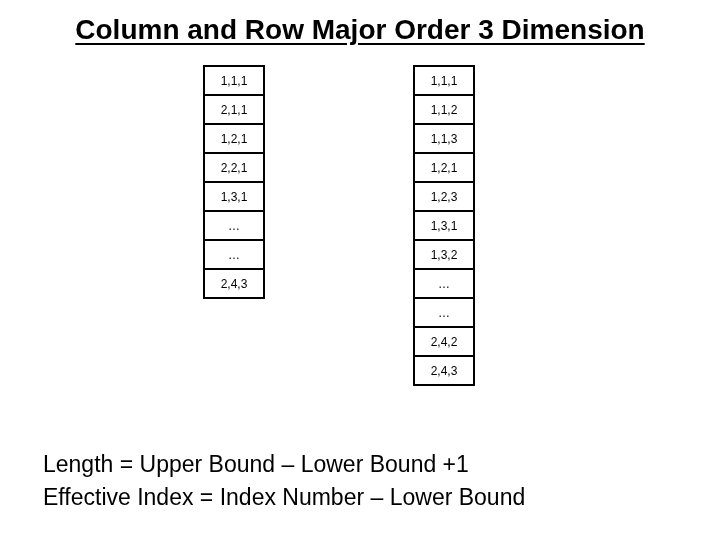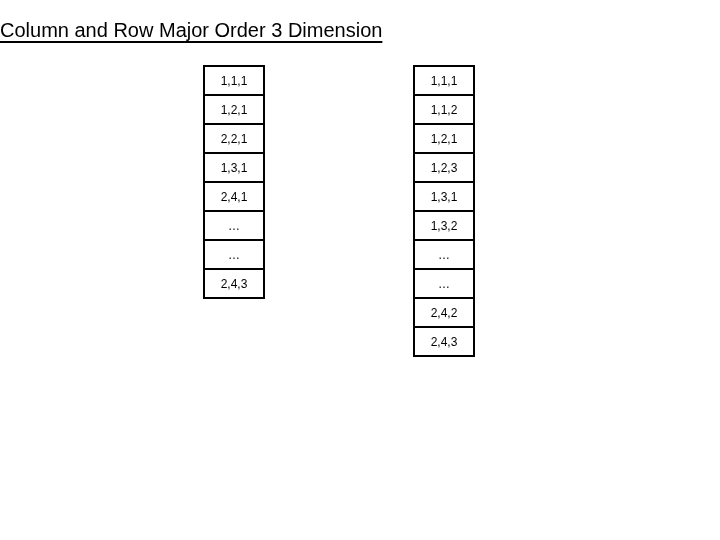--- a/index.html
+++ b/index.html
@@ -14,26 +14,27 @@
     background: #ffffff;
     color: #000000;
     font-family: "Liberation Sans", sans-serif;
     overflow: hidden;
   }
   .title {
     position: absolute;
     top: 12px;
     left: 0;
     width: 100%;
-    text-align: left;
-    font-size: 20px;
+    text-align: center;
+    font-size: 28px;
     line-height: 36px;
     text-decoration: underline;
     text-underline-offset: 4px;
     white-space: nowrap;
+    font-weight: bold;
   }
   .memcol {
     position: absolute;
     top: 65px;
   }
   .memcol.left  { left: 203px; }
   .memcol.right { left: 413px; }
   .cell {
     box-sizing: border-box;
     width: 62px;
@@ -58,36 +59,41 @@
 </style>
 </head>
 <body>
 
 <div class="slide">
 
   <div class="title">Column and Row Major Order 3 Dimension</div>
 
   <div class="memcol left">
       <div class="cell">1,1,1</div>
+      <div class="cell">2,1,1</div>
       <div class="cell">1,2,1</div>
       <div class="cell">2,2,1</div>
       <div class="cell">1,3,1</div>
-      <div class="cell">2,4,1</div>
       <div class="cell">…</div>
       <div class="cell">…</div>
       <div class="cell">2,4,3</div>
     </div>
 
   <div class="memcol right">
       <div class="cell">1,1,1</div>
       <div class="cell">1,1,2</div>
+      <div class="cell">1,1,3</div>
       <div class="cell">1,2,1</div>
       <div class="cell">1,2,3</div>
       <div class="cell">1,3,1</div>
       <div class="cell">1,3,2</div>
       <div class="cell">…</div>
       <div class="cell">…</div>
       <div class="cell">2,4,2</div>
       <div class="cell">2,4,3</div>
     </div>
 
+  <div class="footer">
+    <div>Length = Upper Bound – Lower Bound +1</div>
+    <div>Effective Index = Index Number – Lower Bound</div>
+  </div>
 
 </div>
 
 </body></html>

